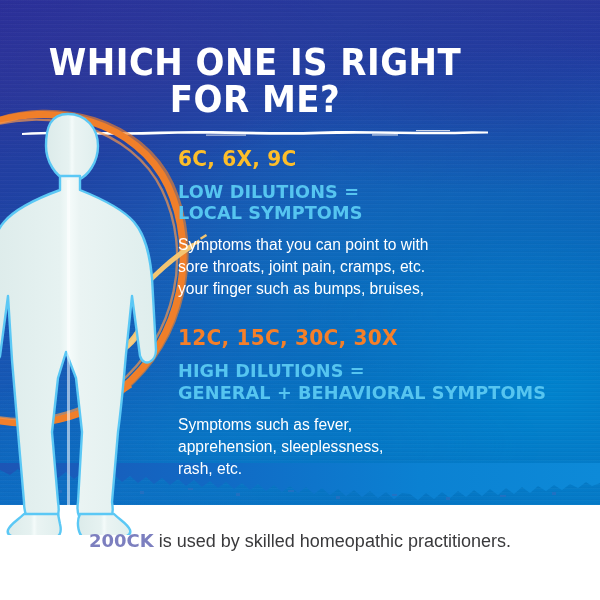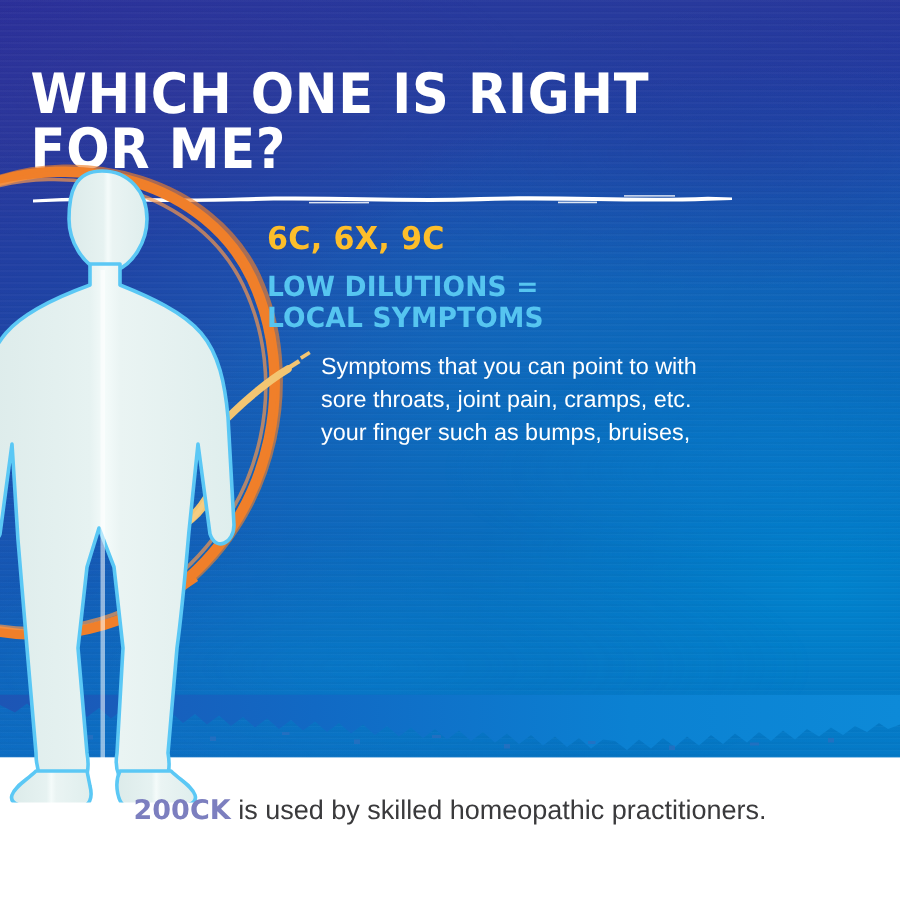--- a/index.html
+++ b/index.html
@@ -41,21 +41,21 @@
   }
   .panel-edge{position:absolute;left:0;bottom:0;width:600px;height:42px;}
 
   
   .figure-wrap{position:absolute;left:-18px;top:110px;width:230px;height:425px;}
 
   
   .circles{position:absolute;left:-40px;top:100px;width:300px;height:330px;}
 
   
-  .title-block{position:absolute;left:0;top:44px;width:510px;text-align:left;}
+  .title-block{position:absolute;left:0;top:44px;width:510px;text-align:center;}
   .title{
     font-family:"DejaVu Sans","Liberation Sans",sans-serif;
     font-weight:700;color:#ffffff;font-size:37px;line-height:1;
     letter-spacing:.5px;transform:scaleX(.92);transform-origin:center;
     text-transform:uppercase;display:block;
   }
   .title-rule{margin:11px auto 0;width:470px;height:7px;display:block;}
 
   
   .col{position:absolute;left:178px;top:147px;width:400px;}
@@ -68,21 +68,21 @@
   .dose.low{color:#fdbe2a;}
   .dose.high{color:#f57f29;}
   .sub{
     font-family:"DejaVu Sans","Liberation Sans",sans-serif;
     font-weight:700;color:#56c5f0;font-size:18.5px;line-height:1.17;
     letter-spacing:.1px;margin-top:9px;
     transform:scaleX(.955);transform-origin:left center;
   }
   .body{
     color:#ffffff;font-size:15.6px;line-height:1.42;margin-top:10px;
-    font-family:"Liberation Sans","DejaVu Sans",sans-serif;font-weight:400;padding-left:36px;
+    font-family:"Liberation Sans","DejaVu Sans",sans-serif;font-weight:400;
   }
   .gap{height:26px;}
 
   
   .footer{
     position:absolute;left:0;top:530px;width:600px;text-align:center;
     font-size:18px;color:#3a3a3c;
     font-family:"Liberation Sans","DejaVu Sans",sans-serif;
   }
   .footer .code{color:#7c7fbf;font-weight:700;font-family:"DejaVu Sans","Liberation Sans",sans-serif;text-align:right;}
@@ -215,20 +215,32 @@
       </div>
       <div class="body">
         <div>Symptoms that you can point to with</div>
         <div>sore throats, joint pain, cramps, etc.</div>
         <div>your finger such as bumps, bruises,</div>
       </div>
     </div>
 
     <div class="gap"></div>
 
+    <div class="block">
+      <div class="dose high">12C, 15C, 30C, 30X</div>
+      <div class="sub">
+        <div>HIGH DILUTIONS  =</div>
+        <div>GENERAL + BEHAVIORAL SYMPTOMS</div>
+      </div>
+      <div class="body">
+        <div>Symptoms such as fever,</div>
+        <div>apprehension, sleeplessness,</div>
+        <div>rash, etc.</div>
+      </div>
+    </div>
 
   </div>
 
   <div class="footer">
     <span class="code">200CK</span><span> is used by skilled homeopathic practitioners.</span>
   </div>
 
 </div>
 
 </body></html>

